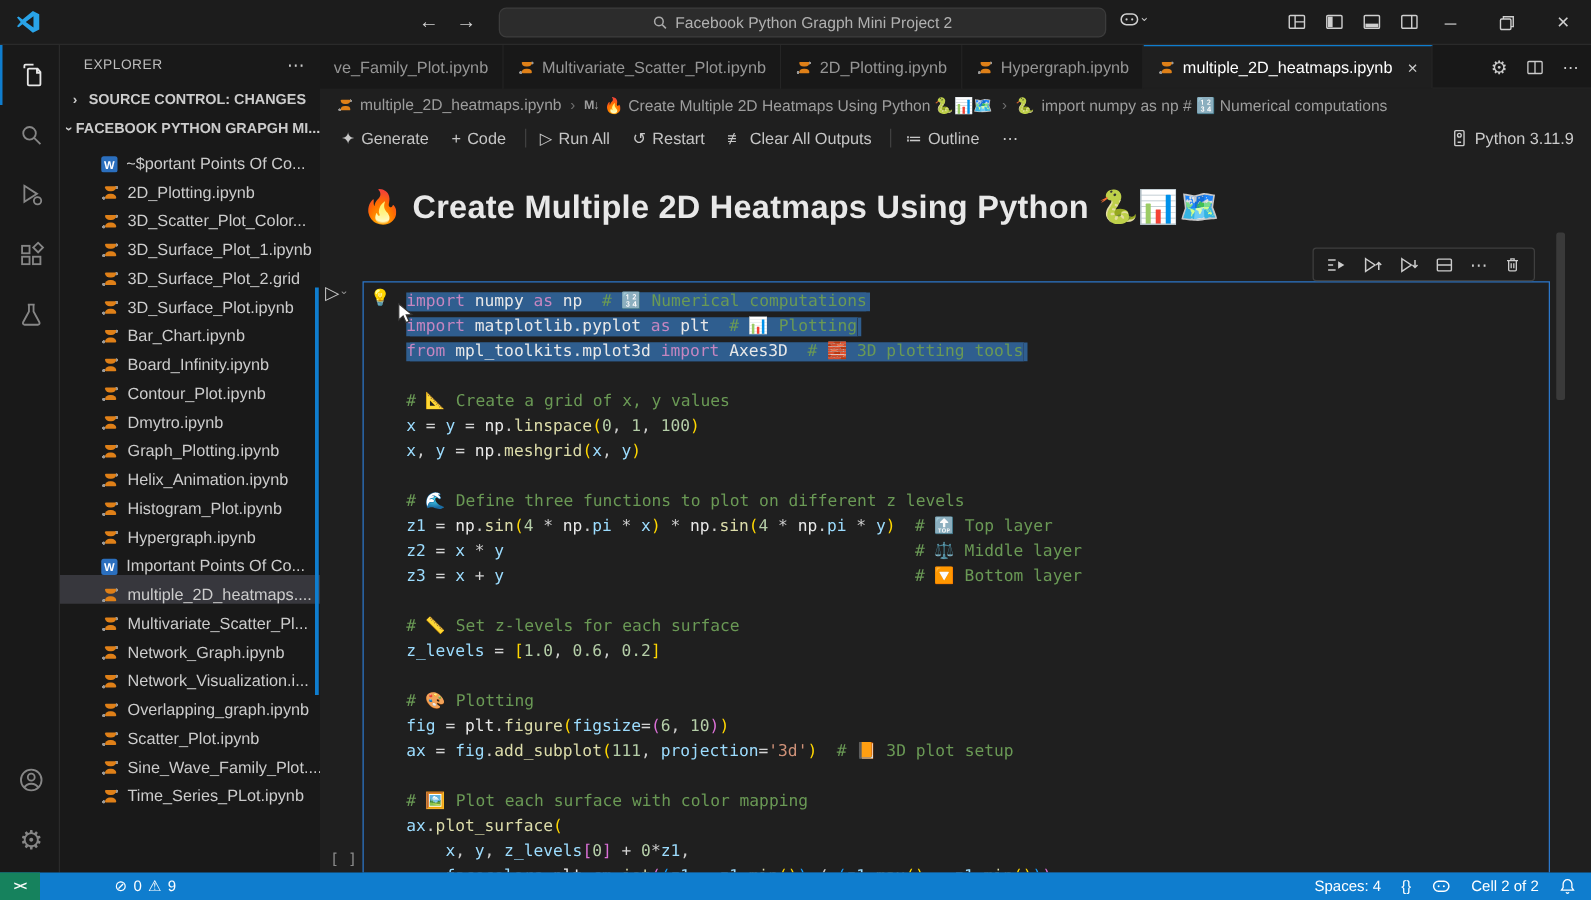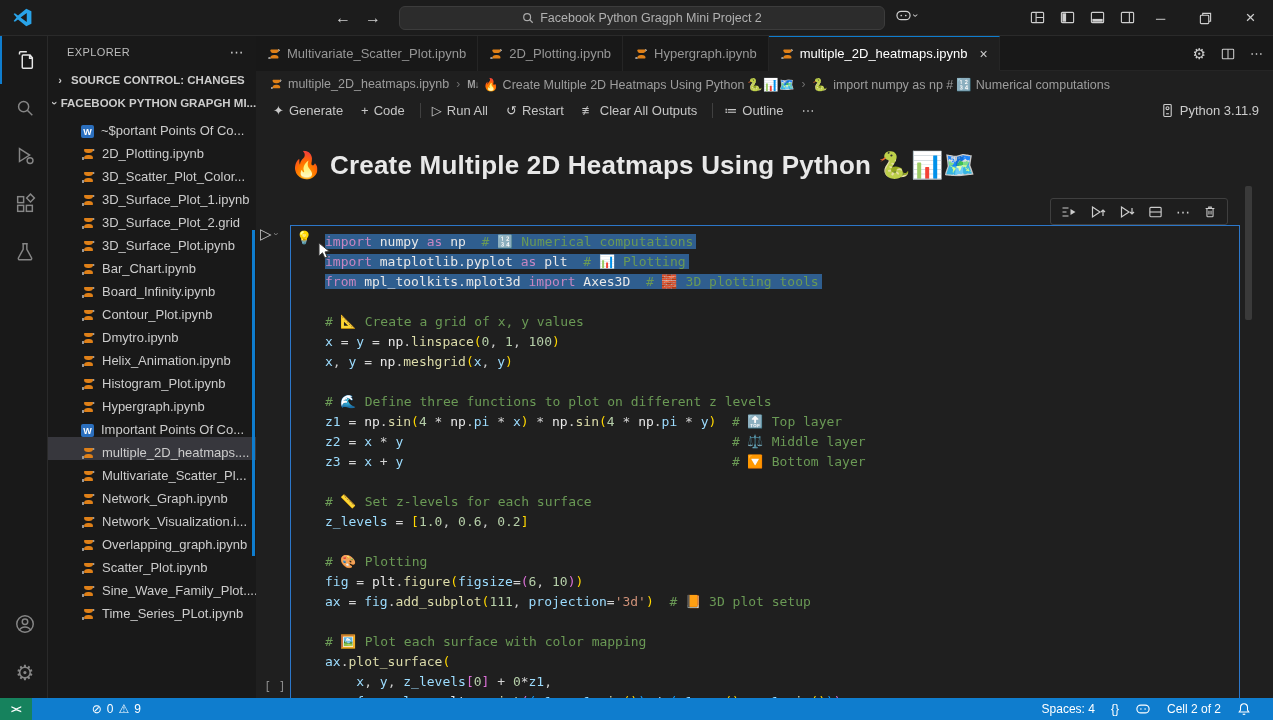--- a/index.html
+++ b/index.html
@@ -89,21 +89,21 @@
   .lightbulb{position:absolute;left:40px;top:106px;font-size:13px;z-index:4;}
   .exec-label{position:absolute;left:8px;top:556px;font-family:"DejaVu Sans Mono",monospace;font-size:12px;color:#8a8a8a;}
   .editor-scrollbar{position:absolute;right:21px;top:62px;width:7px;height:134px;background:#4a4a4a;opacity:.65;border-radius:2px;}
   .mouse-cursor{position:absolute;left:62px;top:118px;z-index:9;}
 
   
   .statusbar{position:absolute;left:0;bottom:0;width:1273px;height:22px;background:#0f7dce;color:#ffffff;font-size:12px;display:flex;align-items:center;}
   .remote{height:22px;background:#16825d;display:flex;align-items:center;justify-content:center;padding:0 11px;font-weight:700;font-size:10px;letter-spacing:-1px;}
   .problems{display:flex;align-items:center;gap:5px;margin-left:60px;}
   .problems .pic{font-size:12px;}
-  .sb-right{position:absolute;right:22px;display:flex;align-items:center;gap:16px;}
+  .sb-right{position:absolute;right:12px;display:flex;align-items:center;gap:16px;}
   .sb-item{display:flex;align-items:center;gap:4px;white-space:nowrap;}
 </style>
 </head>
 <body>
 
 <div class="titlebar">
   <span class="logo">
     <svg width="19" height="19" viewBox="0 0 16 16">
         <path fill="#29a3e8" d="M11.2 0.6 L4.2 6.4 L1.6 4.4 L0.5 5 L3 8 L0.5 11 L1.6 11.6 L4.2 9.6 L11.2 15.4 L15.5 13.2 V2.8 Z M11.6 4.2 V11.8 L6.4 8 Z"></path>
       </svg>
@@ -287,20 +287,24 @@
       <div class="file-row">
         <span class="file-icon ipynb-icon"></span>
         <span>Contour_Plot.ipynb</span>
       </div>
       <div class="file-row">
         <span class="file-icon ipynb-icon"></span>
         <span>Dmytro.ipynb</span>
       </div>
       <div class="file-row">
         <span class="file-icon ipynb-icon"></span>
+        <span>Graph_Plotting.ipynb</span>
+      </div>
+      <div class="file-row">
+        <span class="file-icon ipynb-icon"></span>
         <span>Helix_Animation.ipynb</span>
       </div>
       <div class="file-row">
         <span class="file-icon ipynb-icon"></span>
         <span>Histogram_Plot.ipynb</span>
       </div>
       <div class="file-row">
         <span class="file-icon ipynb-icon"></span>
         <span>Hypergraph.ipynb</span>
       </div>
@@ -340,20 +344,25 @@
         <span class="file-icon ipynb-icon"></span>
         <span>Time_Series_PLot.ipynb</span>
       </div>
     </div>
   <div class="sidebar-scroll"></div>
 </div>
 
 <div class="editor">
   <div class="tabsbar">
 
+    <div class="tab">
+
+        <span>ve_Family_Plot.ipynb</span>
+
+      </div>
       <div class="tab">
         <span class="tab-icon ipynb-icon"></span>
         <span>Multivariate_Scatter_Plot.ipynb</span>
 
       </div>
       <div class="tab">
         <span class="tab-icon ipynb-icon"></span>
         <span>2D_Plotting.ipynb</span>
 
       </div>

